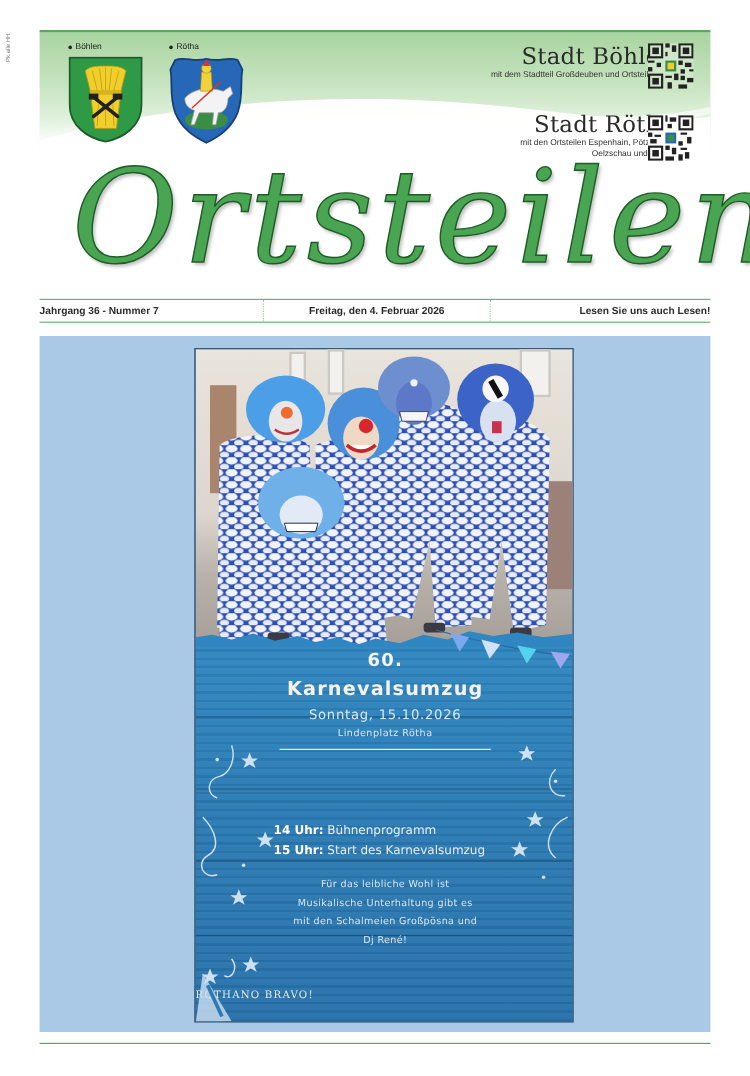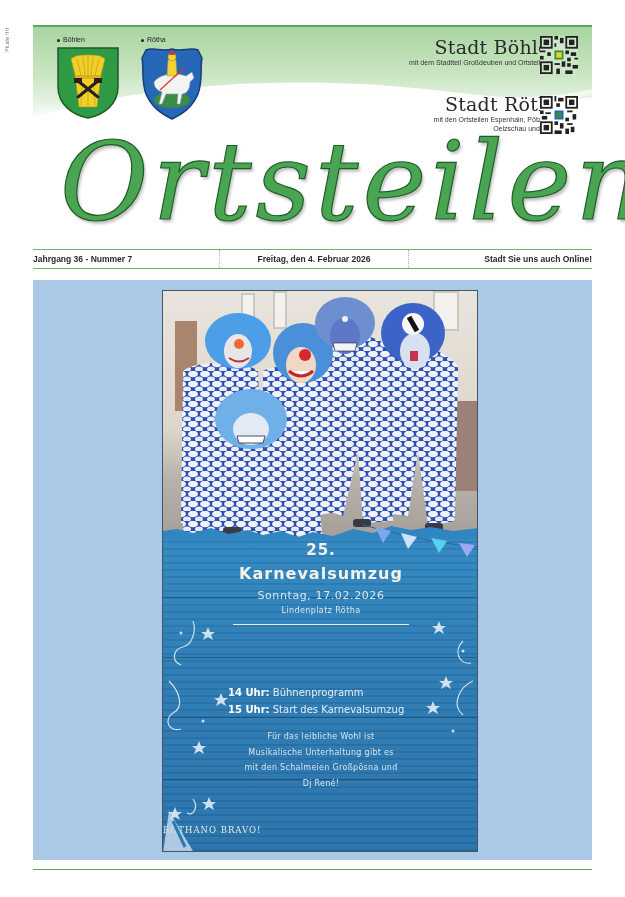--- a/index.html
+++ b/index.html
@@ -250,21 +250,21 @@
     <rect x="9" y="9" width="3" height="3" fill="#3a8d45"></rect>
 </svg>
 
 <div class="masthead">
   <div class="masthead-text">Ortsteilen</div>
 </div>
 
 <div class="info-bar">
   <div class="cell c1">Jahrgang 36 - Nummer 7</div>
   <div class="cell c2">Freitag, den 4. Februar 2026</div>
-  <div class="cell c3">Stadt Sie uns auch Online!</div>
+  <div class="cell c3">Lesen Sie uns auch Lesen!</div>
 </div>
 
 <div class="content-area"></div>
 
 <div class="poster">
 
   <div class="photo" title="Karnevals-Gruppe in blau-weißen Fleckenkostümen mit Masken">
     <div class="door"></div>
     <div class="win" style="left:78px; top:2px; width:14px; height:28px;"></div>
     <div class="win" style="left:110px; top:0px; width:14px; height:38px;"></div>
@@ -325,23 +325,23 @@
   </div>
 
   <svg style="position:absolute; left:200px; top:232px;" width="116" height="40" viewBox="0 0 116 40">
     <path d="M0,2 C30,10 70,20 116,24" stroke="#2a6aa0" stroke-width="1" fill="none"></path>
     <path d="M12,4 L28,8 L20,20 Z" fill="#7ea8ec"></path>
     <path d="M38,10 L54,14 L45,26 Z" fill="#cfe2fb"></path>
     <path d="M68,15 L84,18 L76,30 Z" fill="#55d3ee"></path>
     <path d="M96,20 L112,22 L104,34 Z" fill="#9ea8f0"></path>
   </svg>
 
-  <div class="p-num">25.</div>
+  <div class="p-num">60.</div>
   <div class="p-title">Karnevalsumzug</div>
-  <div class="p-date">Sonntag, 17.02.2026</div>
+  <div class="p-date">Sonntag, 15.10.2026</div>
   <div class="p-place">Lindenplatz Rötha</div>
   <div class="p-rule"></div>
 
   <div class="p-sched" style="top:396px;">
     <b>14 Uhr:</b>
     <span>Bühnenprogramm</span>
   </div>
   <div class="p-sched" style="top:413px;">
     <b>15 Uhr:</b>
     <span>Start des Karnevalsumzug</span>

